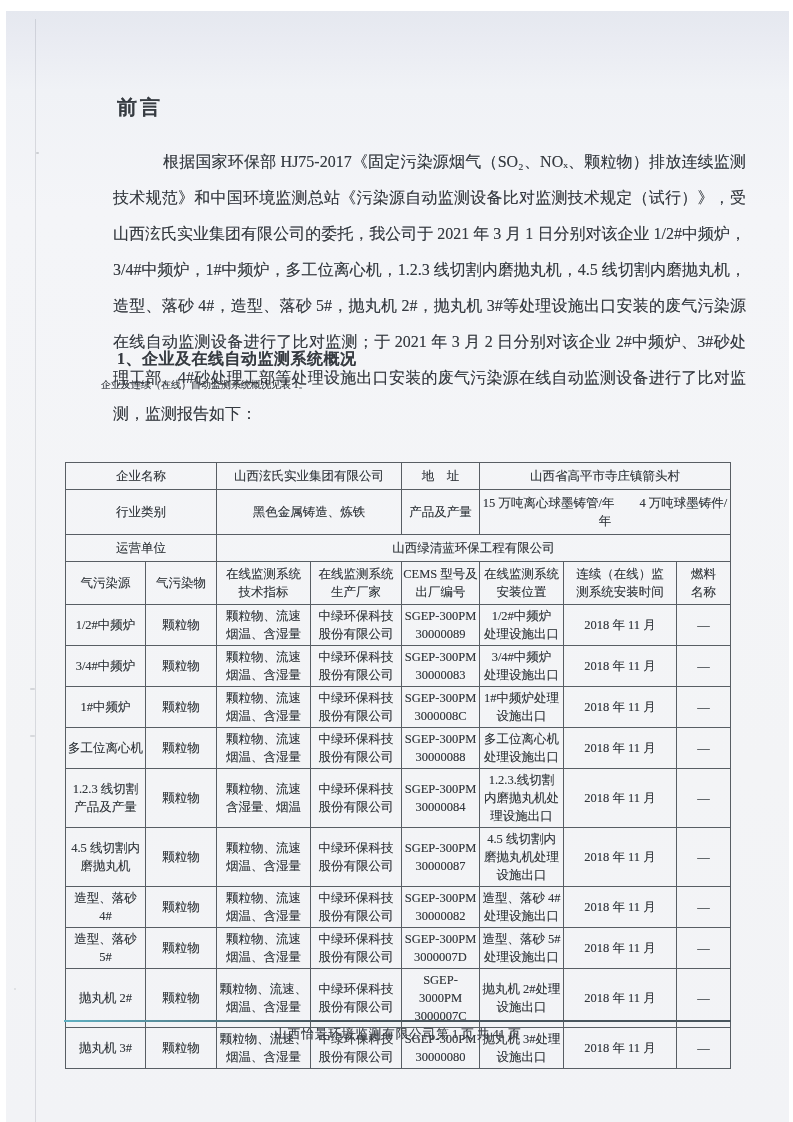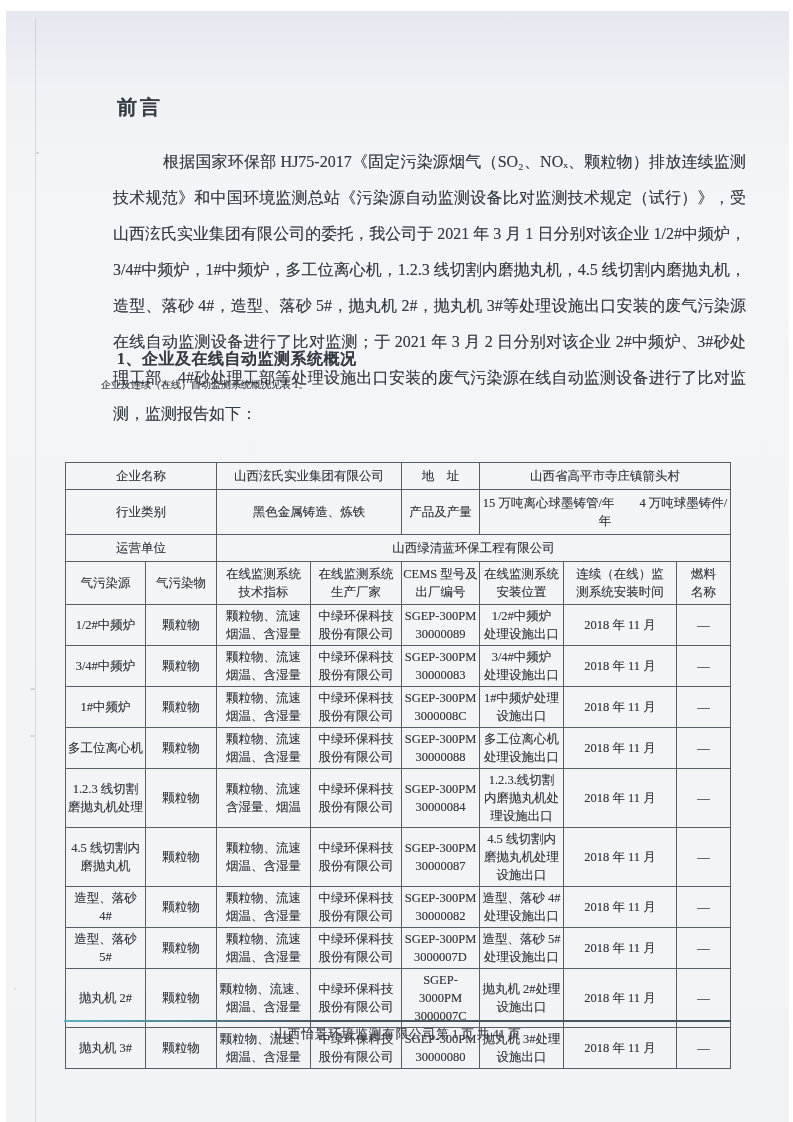--- a/index.html
+++ b/index.html
@@ -178,21 +178,21 @@
 股份有限公司</td>
     <td>SGEP-300PM
 30000088</td>
     <td>多工位离心机
 处理设施出口</td>
     <td>2018 年 11 月</td>
     <td>—</td>
   </tr>
         <tr>
     <td>1.2.3 线切割
-磨抛丸机处理</td>
+产品及产量</td>
     <td>颗粒物</td>
     <td>颗粒物、流速
 含湿量、烟温</td>
     <td>中绿环保科技
 股份有限公司</td>
     <td>SGEP-300PM
 30000084</td>
     <td>1.2.3.线切割
 内磨抛丸机处
 理设施出口</td>

